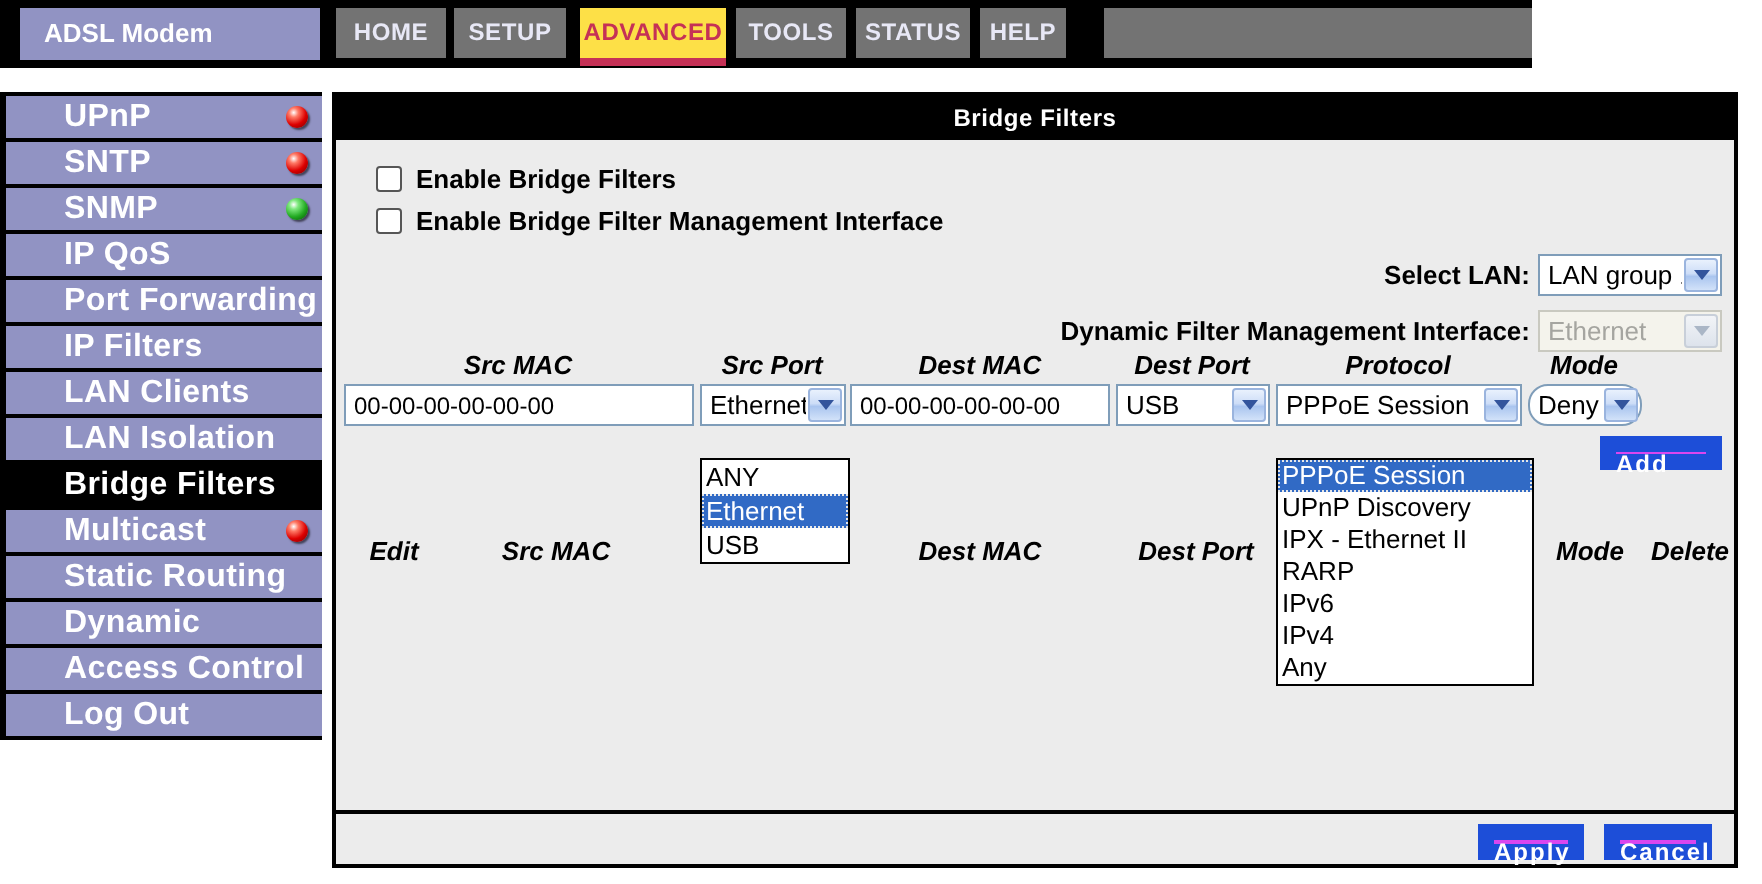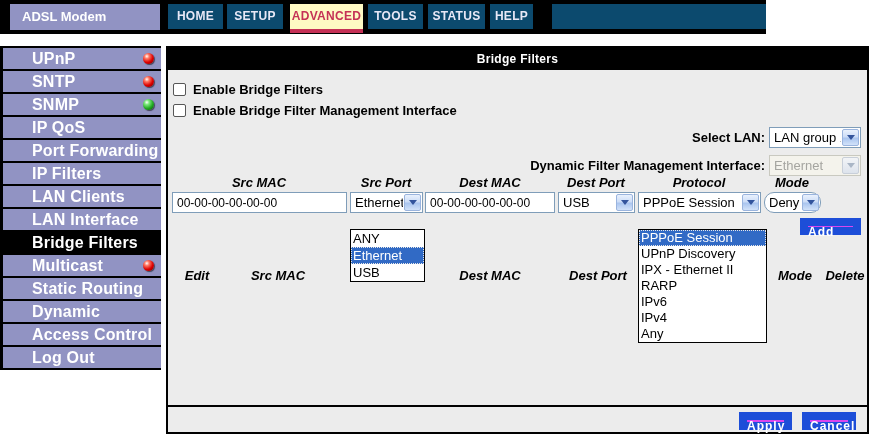--- a/index.html
+++ b/index.html
@@ -9,24 +9,24 @@
     font-family:"Liberation Sans", sans-serif; overflow:hidden;
   }
   
   .topbar { position:absolute; left:0; top:0; width:766px; height:34px; background:#000; }
   .app-title {
     position:absolute; left:10px; top:4px; width:150px; height:26px; line-height:26px;
     background:#9193c3; color:#fff; font-size:13px; font-weight:bold; padding-left:12px;
   }
   .tab {
     position:absolute; top:4px; height:25px; line-height:25px; text-align:center;
-    background:#0c4a6e; color:#e8e8f6; font-size:12px; font-weight:bold; letter-spacing:.3px;
+    background:#737373; color:#e8e8f6; font-size:12px; font-weight:bold; letter-spacing:.3px;
     cursor:default;
   }
-  .tab.active { background:#fef9c3; color:#c53156; }
+  .tab.active { background:#fde047; color:#c53156; }
   .tab.active::after {
     content:""; position:absolute; left:0; right:0; bottom:-4px; height:4px; background:#c53156;
   }
   
   .sidebar { position:absolute; left:0; top:46px; width:161px; background:#000; padding:2px 0 0 3px; }
   .side-item {
     position:relative; height:21px; line-height:21px; margin-bottom:2px;
     background:#9193c3; color:#fff; font-size:16px; font-weight:bold; padding-left:29px;
     letter-spacing:.2px; cursor:default;
   }
@@ -41,21 +41,21 @@
   .panel {
     position:absolute; left:166px; top:46px; width:703px; height:388px;
     background:#ececec; border:2px solid #000;
   }
   .panel-title {
     height:22px; line-height:22px; background:#000; color:#fff;
     font-size:12px; font-weight:bold; text-align:center; letter-spacing:.3px;
   }
   .content { position:relative; width:100%; height:340px; font-size:13px; color:#000; }
   
-  .cbrow { position:absolute; left:5px; height:15px; display:flex; align-items:center; }
+  .cbrow { position:absolute; left:20px; height:15px; display:flex; align-items:center; }
   .cb {
     appearance:none; -webkit-appearance:none; width:13px; height:13px;
     background:#fff; border:1px solid #565656; border-radius:2px; margin-right:7px;
   }
   .cblabel { font-weight:bold; font-size:13px; }
   
   .rlabel { position:absolute; right:102px; font-weight:bold; font-size:13px; white-space:nowrap; line-height:21px; }
   
   .xpsel {
     position:absolute; height:21px; background:#fff; border:1px solid #7f9db9;
@@ -111,21 +111,21 @@
     </div>
 
   <div class="sidebar" id="sidebar">
       <div class="side-item"><span>UPnP</span><span class="led red"></span></div>
       <div class="side-item"><span>SNTP</span><span class="led red"></span></div>
       <div class="side-item"><span>SNMP</span><span class="led green"></span></div>
       <div class="side-item"><span>IP QoS</span></div>
       <div class="side-item"><span>Port Forwarding</span></div>
       <div class="side-item"><span>IP Filters</span></div>
       <div class="side-item"><span>LAN Clients</span></div>
-      <div class="side-item"><span>LAN Interface</span></div>
+      <div class="side-item"><span>LAN Isolation</span></div>
       <div class="side-item active"><span>Bridge Filters</span></div>
       <div class="side-item"><span>Multicast</span><span class="led red"></span></div>
       <div class="side-item"><span>Static Routing</span></div>
       <div class="side-item"><span>Dynamic Routing</span></div>
       <div class="side-item"><span>Access Control</span></div>
       <div class="side-item"><span>Log Out</span></div>
     </div>
 
   <div class="panel">
     <div class="panel-title">Bridge Filters</div>

